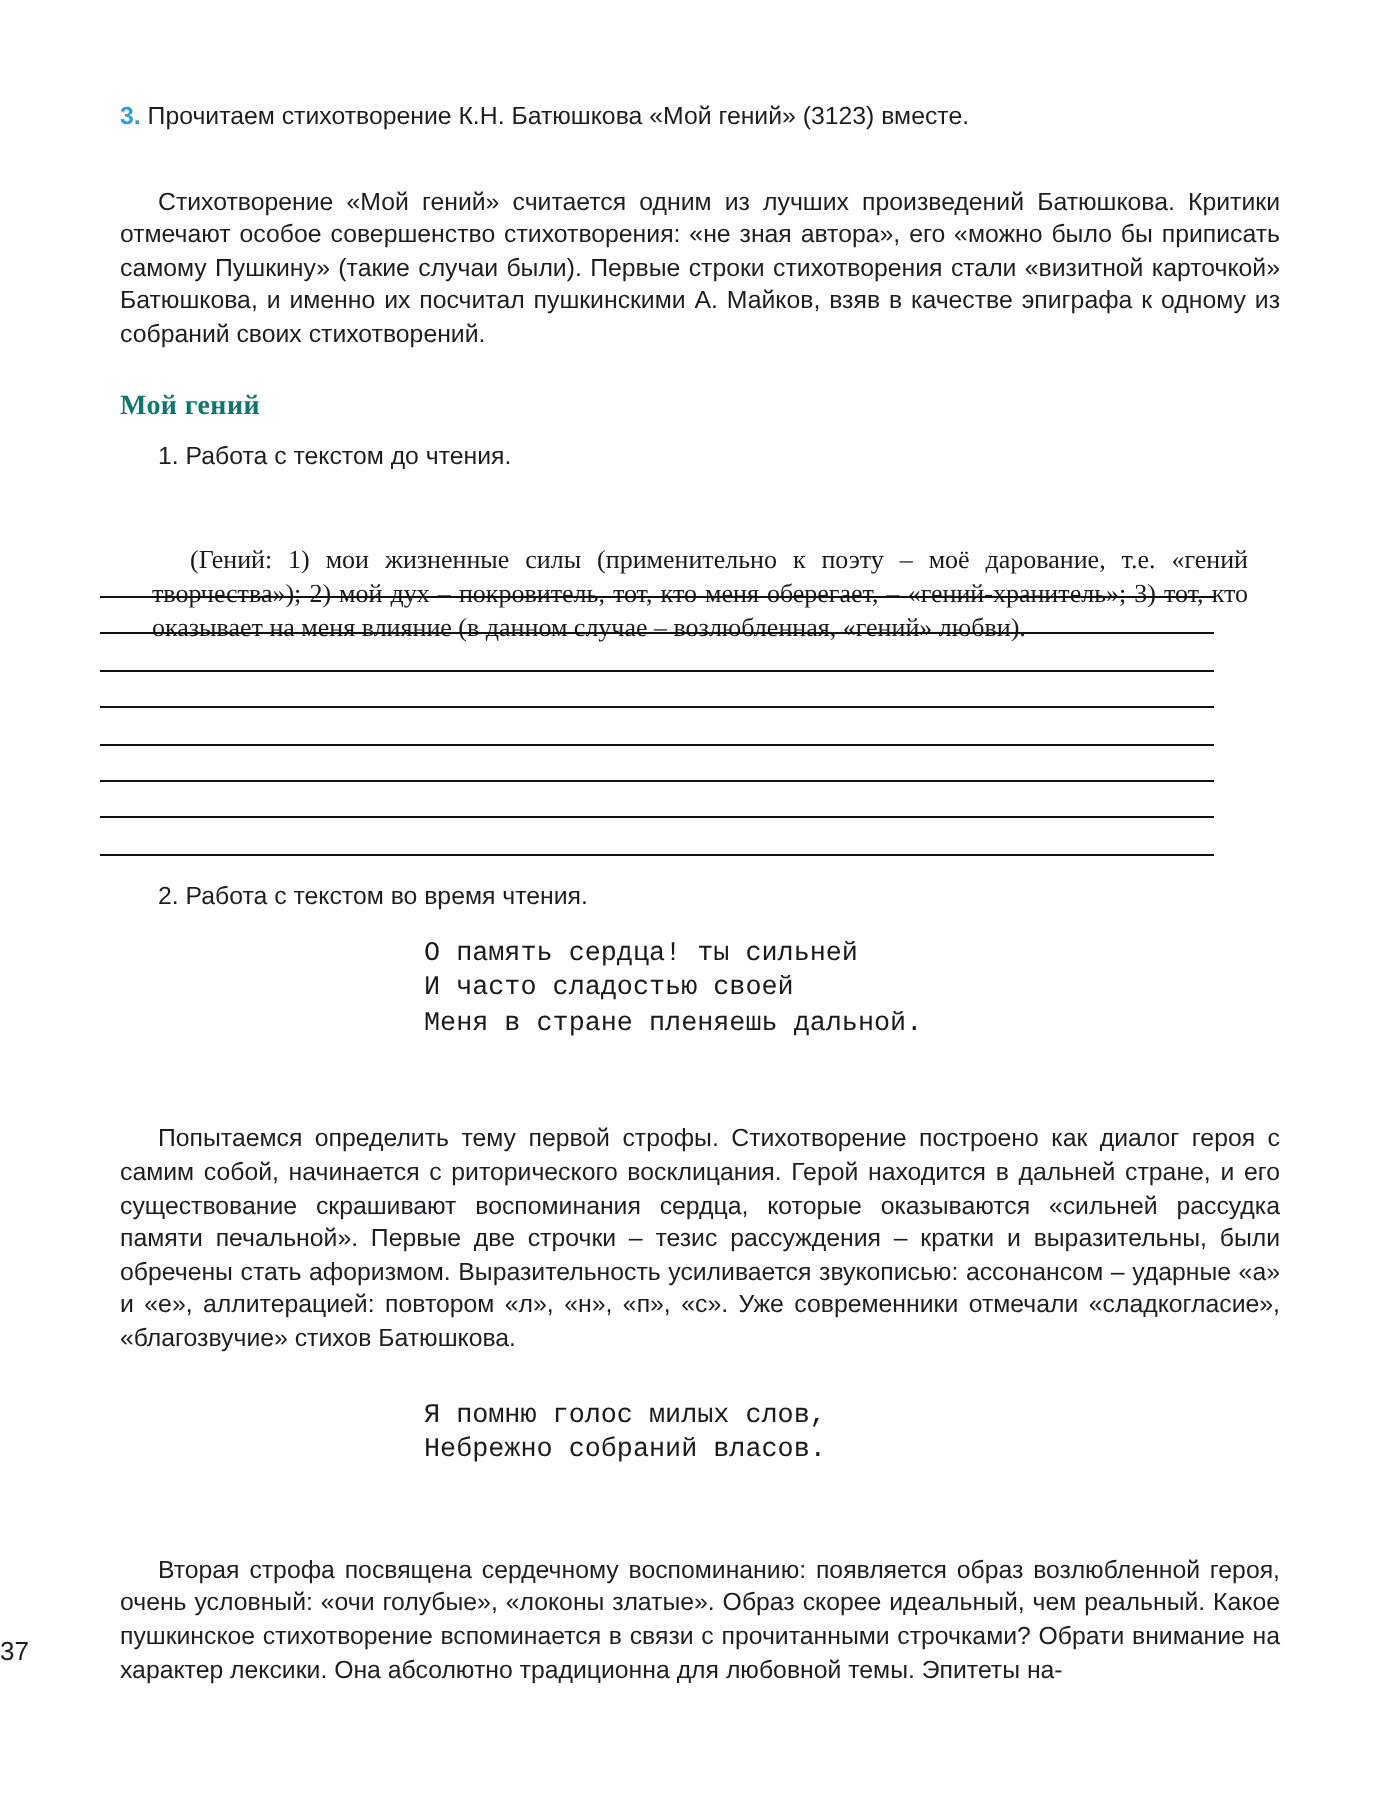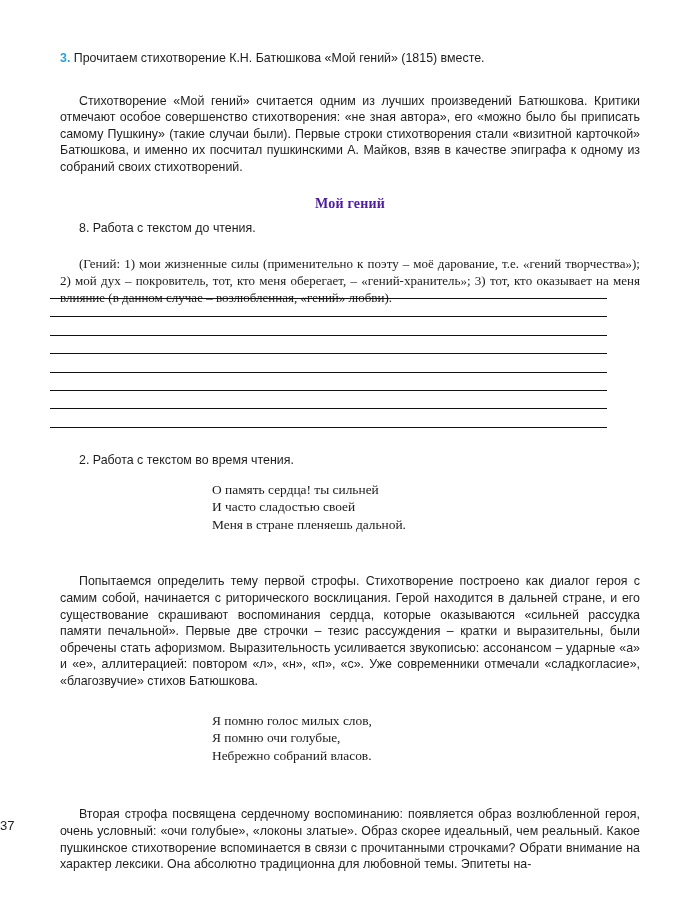--- a/index.html
+++ b/index.html
@@ -56,39 +56,39 @@
     color: #1d1d1f;
     text-indent: 19px;
     margin: 0;
   }
 
   
   .poem-title {
     font-family: "Liberation Serif", serif;
     font-weight: bold;
     font-size: 14px;
-    text-align: center;
-    color: #4c1d95;
+    text-align: left;
+    color: #0f766e;
     margin: 0;
     letter-spacing: 0.2px;
   }
 
   .serif-para {
     font-family: "Liberation Serif", serif;
     font-size: 13px;
     line-height: 16.8px;
     text-align: justify;
     text-justify: inter-word;
     color: #1a1a1a;
-    margin: 0;
+    margin: 16px;
     text-indent: 19px;
   }
 
   .verse {
-    font-family: Liberation Serif, serif;
+    font-family: Liberation Mono, monospace;
     font-size: 13.4px;
     line-height: 17.6px;
     color: #1a1a1a;
     margin: 0;
     padding-left: 152px;
     white-space: nowrap;
   }
 
   
   .rules {
@@ -122,34 +122,34 @@
   }
 </style>
 </head>
 <body>
 
 <div class="page">
 
   <div class="content">
 
     <p class="para">
-      <span class="num-marker">3.</span><span> Прочитаем стихотворение К.Н. Батюшкова «Мой гений» (1815) вместе.</span>
+      <span class="num-marker">3.</span><span> Прочитаем стихотворение К.Н. Батюшкова «Мой гений» (3123) вместе.</span>
     </p>
 
     <div class="sp-6"></div>
 
     <p class="para indent">Стихотворение «Мой гений» считается одним из лучших произведений Батюшкова. Критики отмечают особое совершенство стихотворения: «не зная автора», его «можно было бы при­писать самому Пушкину» (такие случаи были). Первые строки стихотворения стали «визитной карточкой» Батюшкова, и именно их посчитал пушкинскими А. Майков, взяв в качестве эпиграфа к одному из собраний своих стихотворений.</p>
 
     <div class="sp-20"></div>
 
     <p class="poem-title">Мой гений</p>
 
     <div class="sp-8"></div>
 
-    <p class="task-line">8. Работа с текстом до чтения.</p>
+    <p class="task-line">1. Работа с текстом до чтения.</p>
 
     <div class="sp-8"></div>
 
 
     <div class="sp-12"></div>
 
     <p class="serif-para">(Гений: 1) мои жизненные силы (применительно к поэту – моё дарование, т.е. «гений творчества»); 2) мой дух – покровитель, тот, кто меня оберегает, – «гений-хранитель»; 3) тот, кто оказывает на меня влияние (в данном случае – возлюбленная, «гений» любви).</p>
 
   </div>
 
@@ -164,38 +164,37 @@
     <div class="rule-gap"></div>
     <div class="rule-line"></div>
     <div class="rule-gap"></div>
     <div class="rule-line"></div>
     <div class="rule-gap"></div>
     <div class="rule-line"></div>
     <div class="rule-gap"></div>
     <div class="rule-line"></div>
   </div>
 
-  <div class="content" style="top: 452px;">
+  <div class="content" style="top: 440px;">
 
     <p class="task-line">2. Работа с текстом во время чтения.</p>
 
     <div class="sp-12"></div>
 
     <p class="verse">О память сердца! ты сильней</p>
     <p class="verse">И часто сладостью своей</p>
     <p class="verse">Меня в стране пленяешь дальной.</p>
 
     <div class="sp-20"></div>
 
     <p class="para indent">Попытаемся определить тему первой строфы. Стихотворение построено как диалог героя с самим собой, начинается с риторического восклицания. Герой находится в дальней стране, и его существование скрашивают воспоминания сердца, которые оказываются «сильней рассудка памяти печальной». Первые две строчки – тезис рассуждения – кратки и выразительны, были обречены стать афоризмом. Выразительность усиливается звукописью: ассонансом – ударные «а» и «е», аллитерацией: повтором «л», «н», «п», «с». Уже современники отмечали «сладкогласие», «благозвучие» стихов Батюшкова.</p>
 
     <div class="sp-22"></div>
 
     <p class="verse">Я помню голос милых слов,</p>
-    <p class="verse">Я помню очи голубые,</p>
     <p class="verse">Небрежно собраний власов.</p>
 
     <div class="sp-22"></div>
 
     <p class="para indent">Вторая строфа посвящена сердечному воспоминанию: появляется образ возлюбленной героя, очень условный: «очи голубые», «локоны златые». Образ скорее идеальный, чем реальный. Какое пушкинское стихотворение вспоминается в связи с прочитанными строчками? Обрати внимание на характер лексики. Она абсолютно традиционна для любовной темы. Эпитеты на-</p>
 
   </div>
 
   <div class="page-number">37</div>
 

